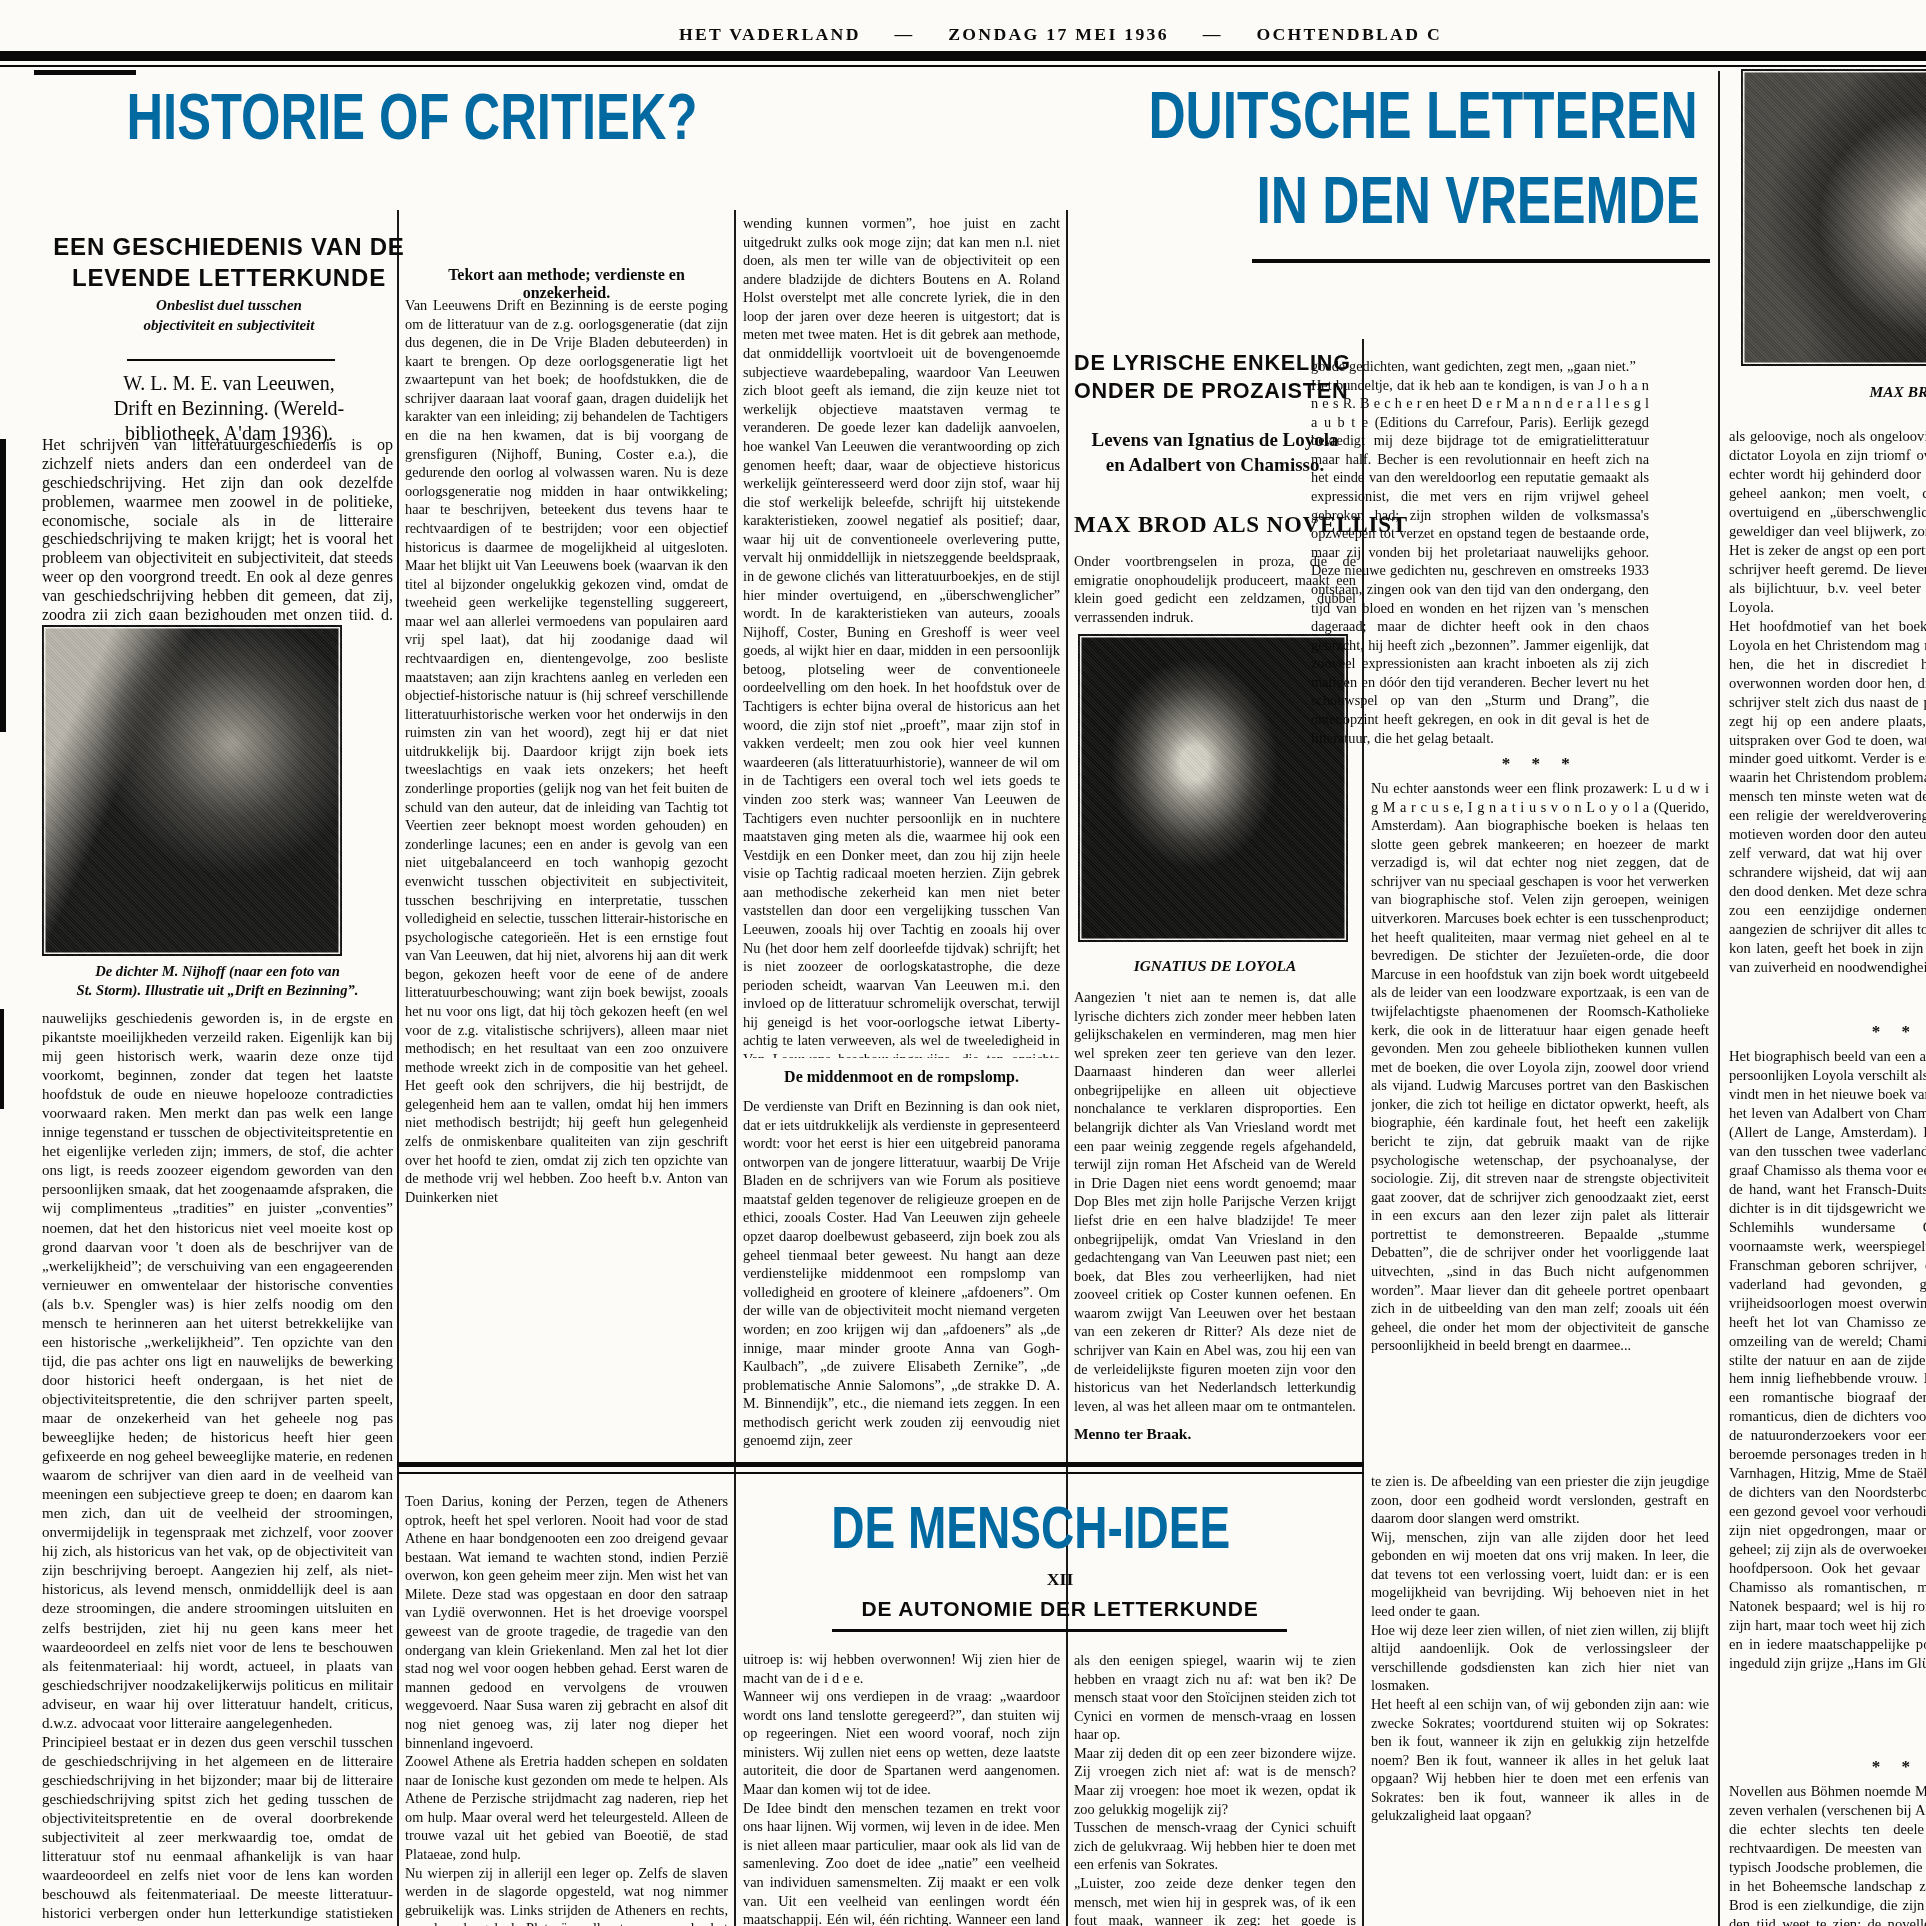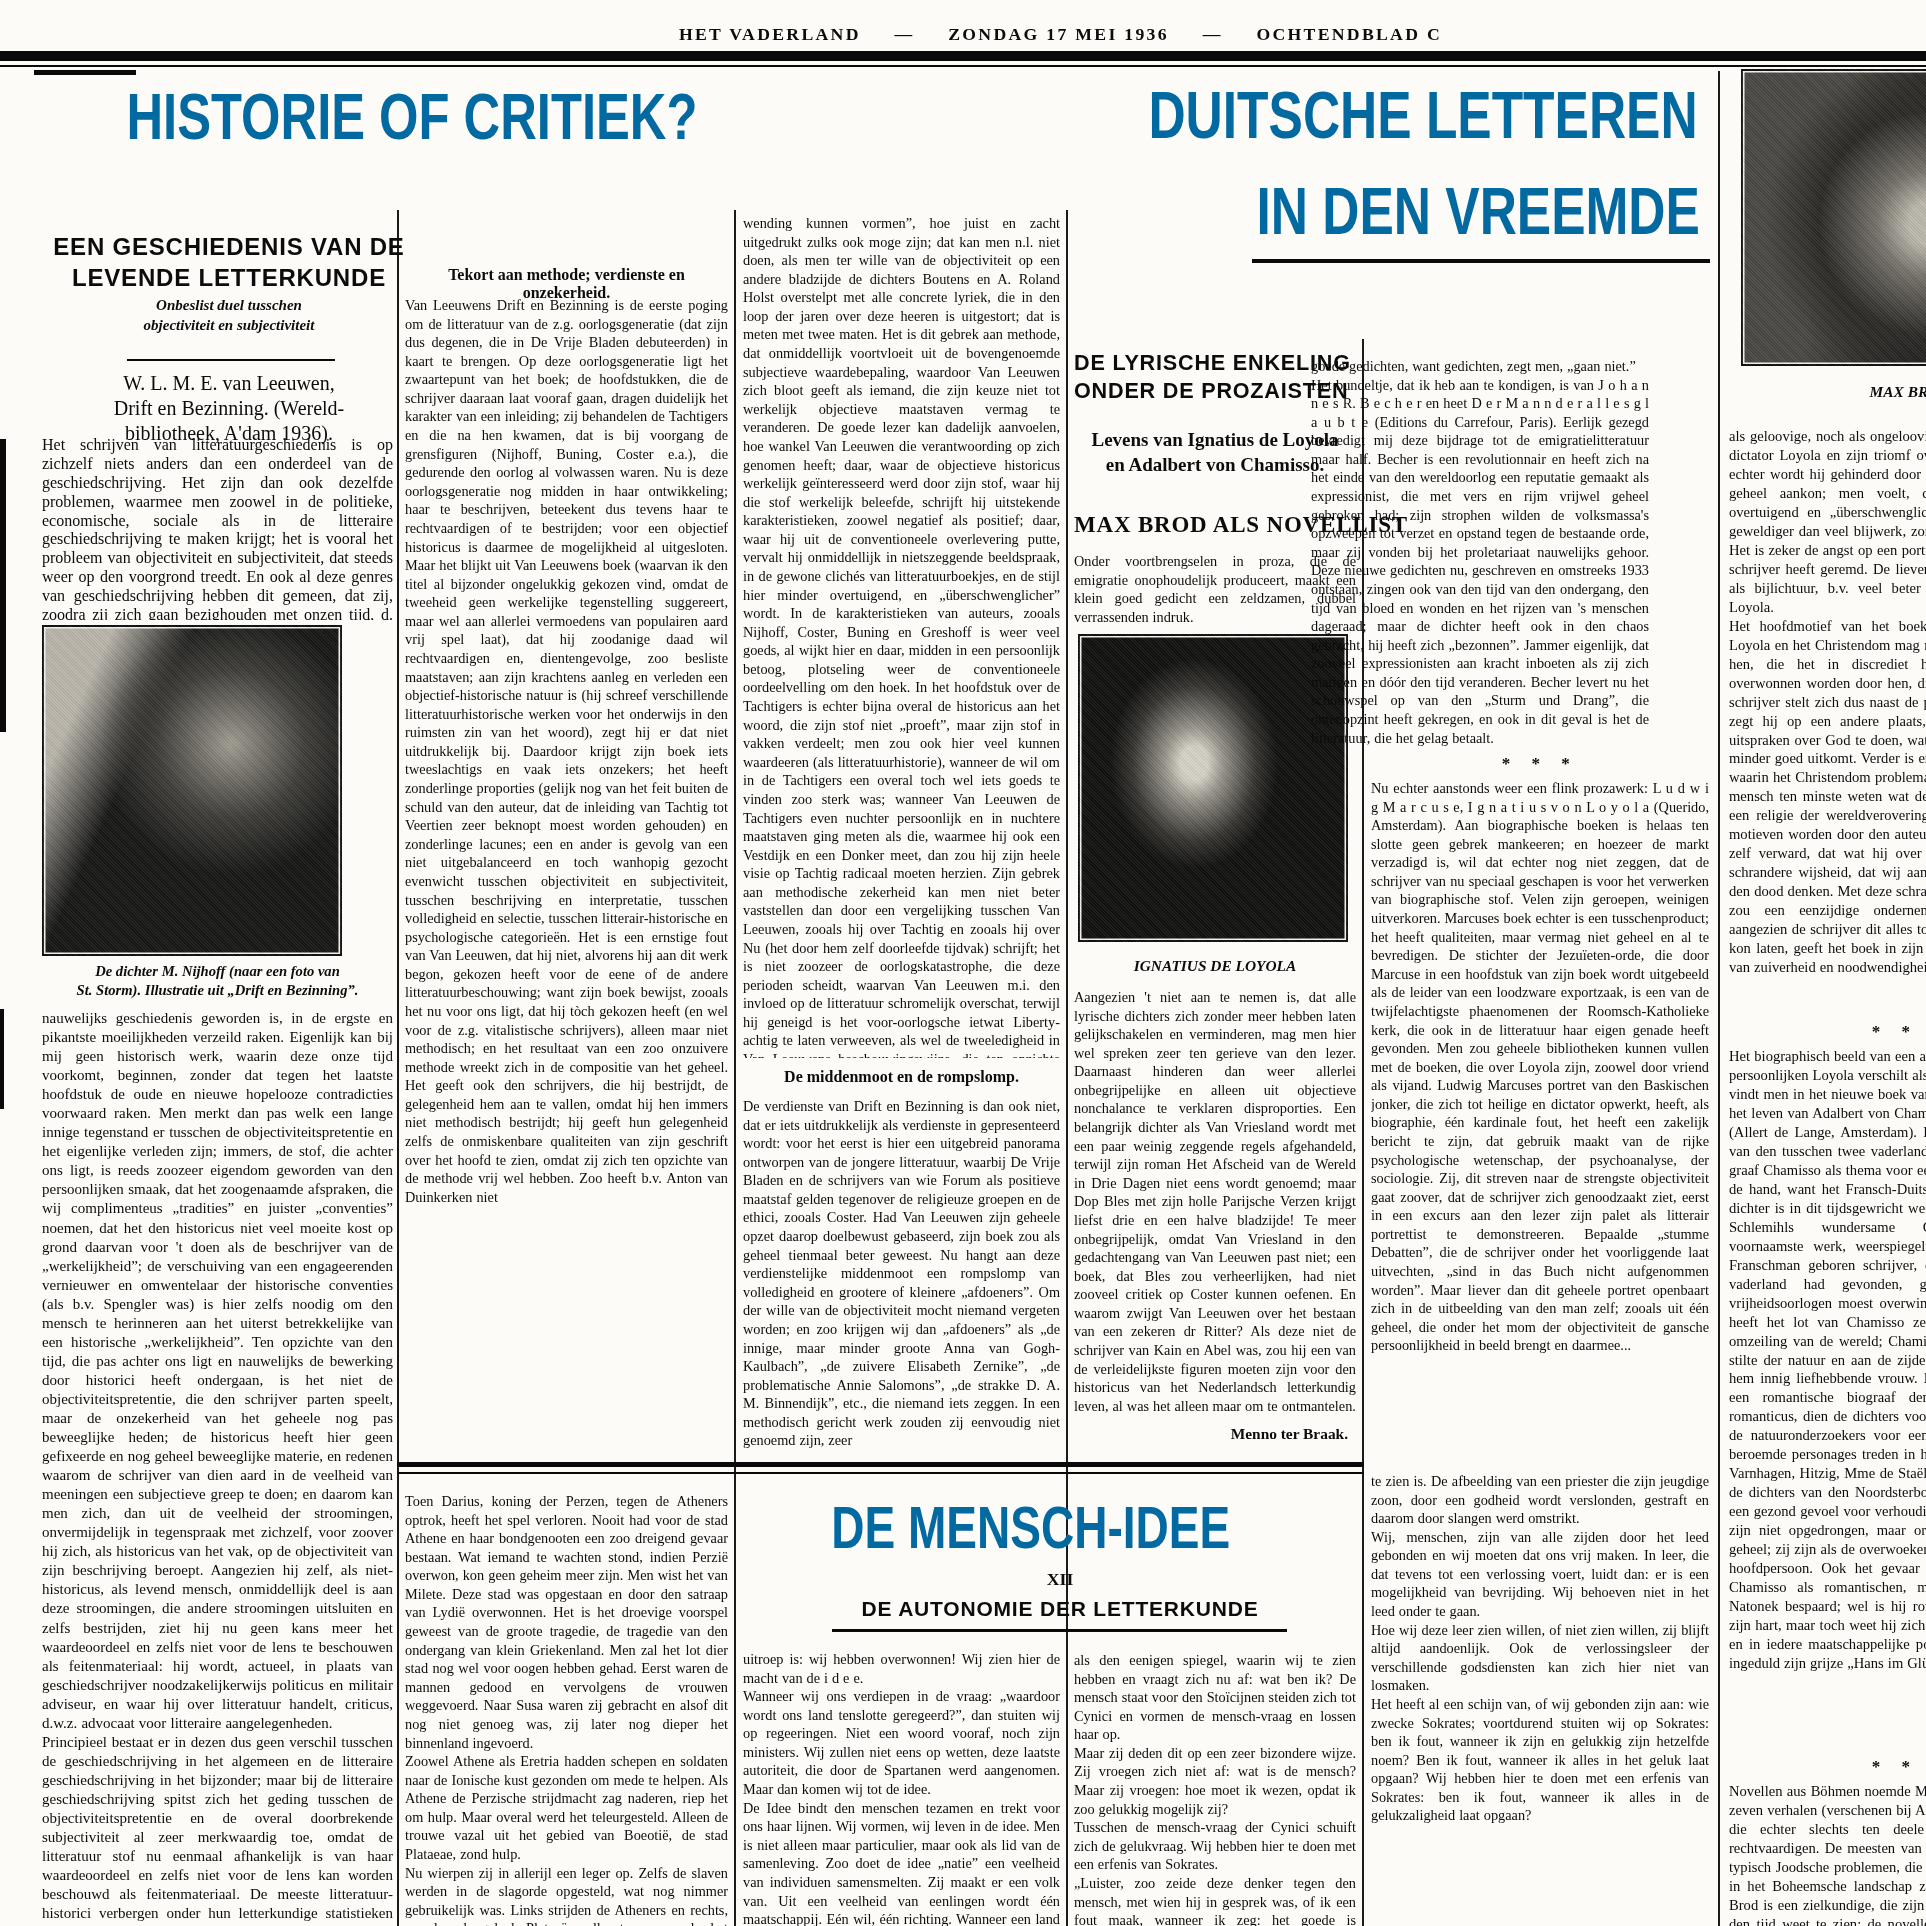--- a/index.html
+++ b/index.html
@@ -29,21 +29,21 @@
   .headline .squeeze{display:inline-block;transform:scaleX(0.78);transform-origin:center;}
   .center{text-align:center;}
   .kicker{
     font-family:"Liberation Sans", sans-serif;font-weight:bold;
     white-space:pre-line;line-height:1.28;letter-spacing:0.8px;
   }
   .deck{font-weight:bold;white-space:pre-line;line-height:1.3;}
   .byline{white-space:pre-line;line-height:1.25;}
   .caption{font-weight:bold;font-style:italic;white-space:pre-line;line-height:1.3;}
   .subhead{font-weight:bold;}
-  .signature{font-weight:bold;text-align:right;font-size:15.4px;}
+  .signature{font-weight:bold;font-size:15.4px;}
   .stars{font-weight:bold;font-size:17px;letter-spacing:8.5px;text-align:center;}
   .photo{
     position:absolute;
     box-shadow: inset 0 0 0 1.9px #0e0e0e, inset 0 0 0 3.5px #f5f3ee;
   }
   .halftone{
     position:absolute;inset:0;
     background:repeating-linear-gradient(45deg, rgba(255,255,255,0.06) 0 1.2px, rgba(0,0,0,0.05) 1.2px 2.3px);
   }
   .masthead{
@@ -108,21 +108,21 @@
 <div class="abs body-text" style="left:743px;top:214px;width:317px;height:844px;">wending kunnen vormen”, hoe juist en zacht uitgedrukt zulks ook moge zijn; dat kan men n.l. niet doen, als men ter wille van de objectiviteit op een andere bladzijde de dichters Boutens en A. Roland Holst overstelpt met alle concrete lyriek, die in den loop der jaren over deze heeren is uitgestort; dat is meten met twee maten. Het is dit gebrek aan methode, dat onmiddellijk voortvloeit uit de bovengenoemde subjectieve waardebepaling, waardoor Van Leeuwen zich bloot geeft als iemand, die zijn keuze niet tot werkelijk objectieve maatstaven vermag te veranderen. De goede lezer kan dadelijk aanvoelen, hoe wankel Van Leeuwen die verantwoording op zich genomen heeft; daar, waar de objectieve historicus werkelijk geïnteresseerd werd door zijn stof, waar hij die stof werkelijk beleefde, schrijft hij uitstekende karakteristieken, zoowel negatief als positief; daar, waar hij uit de conventioneele overlevering putte, vervalt hij onmiddellijk in nietszeggende beeldspraak, in de gewone clichés van litteratuurboekjes, en de stijl hier minder overtuigend, en „überschwenglicher” wordt. In de karakteristieken van auteurs, zooals Nijhoff, Coster, Buning en Greshoff is weer veel goeds, al wijkt hier en daar, midden in een persoonlijk betoog, plotseling weer de conventioneele oordeelvelling om den hoek. In het hoofdstuk over de Tachtigers is echter bijna overal de historicus aan het woord, die zijn stof niet „proeft”, maar zijn stof in vakken verdeelt; men zou ook hier veel kunnen waardeeren (als litteratuurhistorie), wanneer de wil om in de Tachtigers een overal toch wel iets goeds te vinden zoo sterk was; wanneer Van Leeuwen de Tachtigers even nuchter persoonlijk en in nuchtere maatstaven ging meten als die, waarmee hij ook een Vestdijk en een Donker meet, dan zou hij zijn heele visie op Tachtig radicaal moeten herzien. Zijn gebrek aan methodische zekerheid kan men niet beter vaststellen dan door een vergelijking tusschen Van Leeuwen, zooals hij over Tachtig en zooals hij over Nu (het door hem zelf doorleefde tijdvak) schrijft; het is niet zoozeer de oorlogskatastrophe, die deze perioden scheidt, waarvan Van Leeuwen m.i. den invloed op de litteratuur schromelijk overschat, terwijl hij geneigd is het voor-oorlogsche ietwat Liberty-achtig te laten verweeven, als wel de tweeledigheid in Van Leeuwens beschouwingswijze, die ten opzichte van het eenerzijds historisch...</div>
 <div class="abs subhead center" style="left:743px;top:1068px;width:317px;font-size:16px;">De middenmoot en de rompslomp.</div>
 <div class="abs body-text" style="left:743px;top:1097px;width:317px;height:358px;">De verdienste van Drift en Bezinning is dan ook niet, dat er iets uitdrukkelijk als verdienste in gepresenteerd wordt: voor het eerst is hier een uitgebreid panorama ontworpen van de jongere litteratuur, waarbij De Vrije Bladen en de schrijvers van wie Forum als positieve maatstaf gelden tegenover de religieuze groepen en de ethici, zooals Coster. Had Van Leeuwen zijn geheele opzet daarop doelbewust gebaseerd, zijn boek zou als geheel tienmaal beter geweest. Nu hangt aan deze verdienstelijke middenmoot een rompslomp van volledigheid en grootere of kleinere „afdoeners”. Om der wille van de objectiviteit mocht niemand vergeten worden; en zoo krijgen wij dan „afdoeners” als „de innige, maar minder groote Anna van Gogh-Kaulbach”, „de zuivere Elisabeth Zernike”, „de problematische Annie Salomons”, „de strakke D. A. M. Binnendijk”, etc., die niemand iets zeggen. In een methodisch gericht werk zouden zij eenvoudig niet genoemd zijn, zeer</div>
 
 <div class="abs body-text" style="left:1074px;top:988px;width:282px;height:433px;">Aangezien 't niet aan te nemen is, dat alle lyrische dichters zich zonder meer hebben laten gelijkschakelen en verminderen, mag men hier wel spreken zeer ten gerieve van den lezer. Daarnaast hinderen dan weer allerlei onbegrijpelijke en alleen uit objectieve nonchalance te verklaren disproporties. Een belangrijk dichter als Van Vriesland wordt met een paar weinig zeggende regels afgehandeld, terwijl zijn roman Het Afscheid van de Wereld in Drie Dagen niet eens wordt genoemd; maar Dop Bles met zijn holle Parijsche Verzen krijgt liefst drie en een halve bladzijde! Te meer onbegrijpelijk, omdat Van Vriesland in den gedachtengang van Van Leeuwen past niet; een boek, dat Bles zou verheerlijken, had niet zooveel critiek op Coster kunnen oefenen. En waarom zwijgt Van Leeuwen over het bestaan van een zekeren dr Ritter? Als deze niet de schrijver van Kain en Abel was, zou hij een van de verleidelijkste figuren moeten zijn voor den historicus van het Nederlandsch letterkundig leven, al was het alleen maar om te ontmantelen.</div>
 <div class="abs signature" style="left:1074px;top:1425px;width:274px;">Menno ter Braak.</div>
 
 <div class="abs headline" style="left:1071px;top:77px;width:632px;font-size:66px;text-align:center;">
   <span class="squeeze">DUITSCHE LETTEREN</span>
 </div>
-<div class="abs headline" style="left:1194px;top:173px;width:516px;font-size:66px;text-align:right;">
+<div class="abs headline" style="left:1194px;top:162px;width:516px;font-size:66px;text-align:right;">
   <span class="squeeze">IN DEN VREEMDE</span>
 </div>
 <div class="rule-h" style="left:1252px;top:259px;width:458px;height:3.5px;"></div>
 
 <div class="abs kicker" style="left:1074px;top:349px;width:282px;font-size:21.6px;text-align:left;">DE LYRISCHE ENKELING
 ONDER DE PROZAISTEN</div>
 <div class="abs deck center" style="left:1074px;top:428px;width:282px;font-size:19px;">Levens van Ignatius de Loyola
 en Adalbert von Chamisso.</div>
 <div class="abs center" style="left:1074px;top:512px;width:282px;font-size:23px;letter-spacing:0.8px;font-weight:600;white-space:nowrap;">MAX BROD ALS NOVELLIST</div>
 

